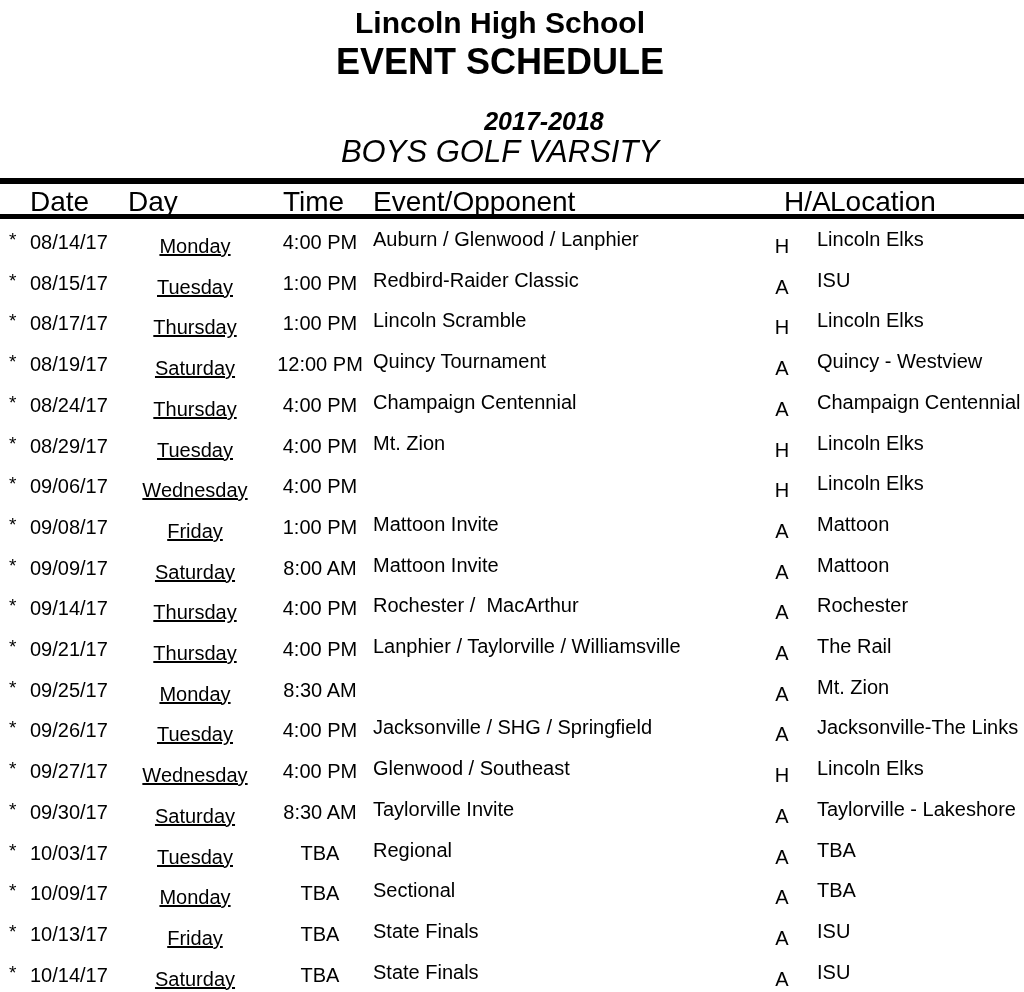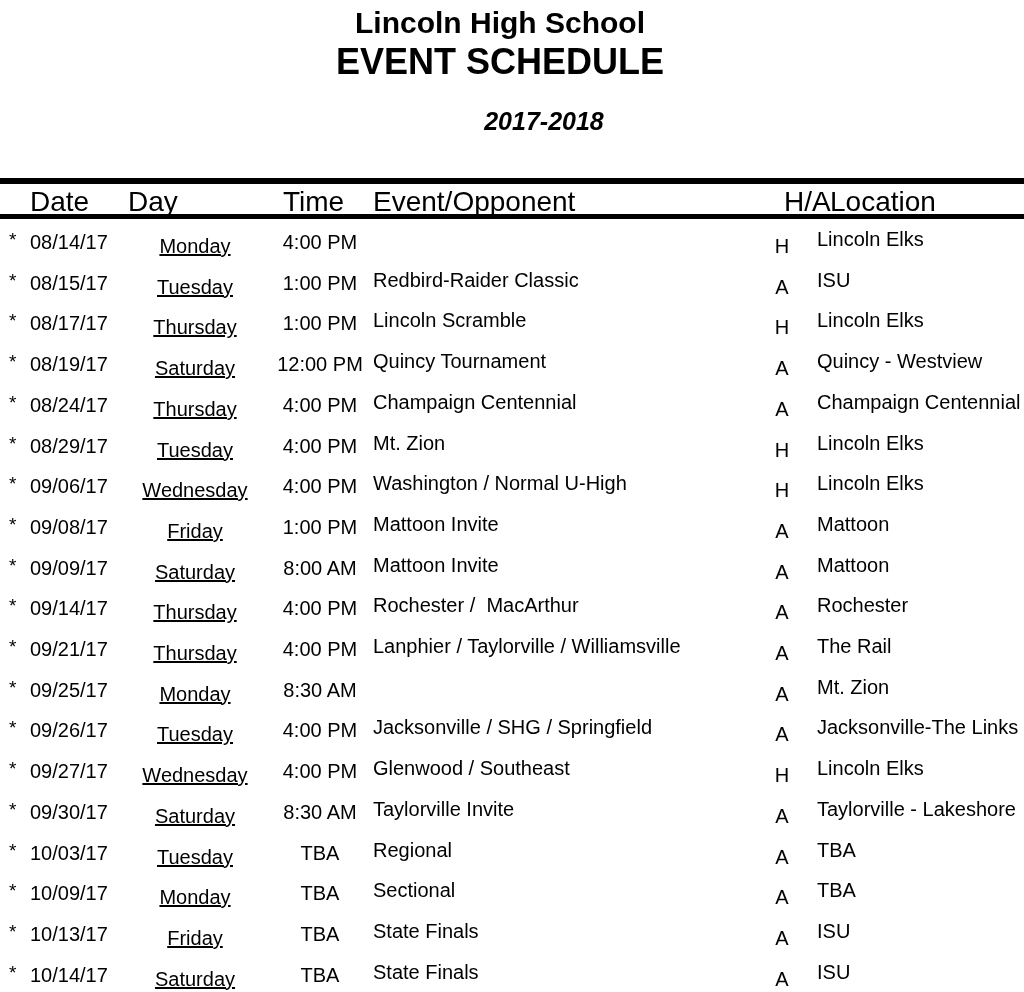--- a/index.html
+++ b/index.html
@@ -43,40 +43,42 @@
   .c-location { left: 817px; top: 0; }
 </style>
 </head>
 <body>
 
 <div class="page">
 
   <div class="title t-school">Lincoln High School</div>
   <div class="title t-title">EVENT SCHEDULE</div>
   <div class="title t-season">2017-2018</div>
+  <div class="title t-team">BOYS GOLF VARSITY</div>
 
   <div class="bar bar-top"></div>
 
   <div>
     <span class="hcell h-date">Date</span>
     <span class="hcell h-day">Day</span>
     <span class="hcell h-time">Time</span>
     <span class="hcell h-event">Event/Opponent</span>
     <span class="hcell h-ha">H/A</span>
     <span class="hcell h-location">Location</span>
   </div>
 
   <div class="bar bar-mid"></div>
 
   <div id="rows">
       <div class="row" style="top: 228px;">
     <span class="cell c-star">*</span>
     <span class="cell c-date">08/14/17</span>
     <span class="cell c-day">Monday</span>
     <span class="cell c-time">4:00 PM</span>
+    <span class="cell c-event">Auburn / Glenwood / Lanphier</span>
     <span class="cell c-ha">H</span>
     <span class="cell c-location">Lincoln Elks</span>
   </div>
       <div class="row" style="top: 268.7px;">
     <span class="cell c-star">*</span>
     <span class="cell c-date">08/15/17</span>
     <span class="cell c-day">Tuesday</span>
     <span class="cell c-time">1:00 PM</span>
     <span class="cell c-event">Redbird-Raider Classic</span>
     <span class="cell c-ha">A</span>
@@ -116,21 +118,20 @@
     <span class="cell c-time">4:00 PM</span>
     <span class="cell c-event">Mt. Zion</span>
     <span class="cell c-ha">H</span>
     <span class="cell c-location">Lincoln Elks</span>
   </div>
       <div class="row" style="top: 472.2px;">
     <span class="cell c-star">*</span>
     <span class="cell c-date">09/06/17</span>
     <span class="cell c-day">Wednesday</span>
     <span class="cell c-time">4:00 PM</span>
-    <span class="cell c-event">Washington / Normal U-High</span>
     <span class="cell c-ha">H</span>
     <span class="cell c-location">Lincoln Elks</span>
   </div>
       <div class="row" style="top: 512.9px;">
     <span class="cell c-star">*</span>
     <span class="cell c-date">09/08/17</span>
     <span class="cell c-day">Friday</span>
     <span class="cell c-time">1:00 PM</span>
     <span class="cell c-event">Mattoon Invite</span>
     <span class="cell c-ha">A</span>

